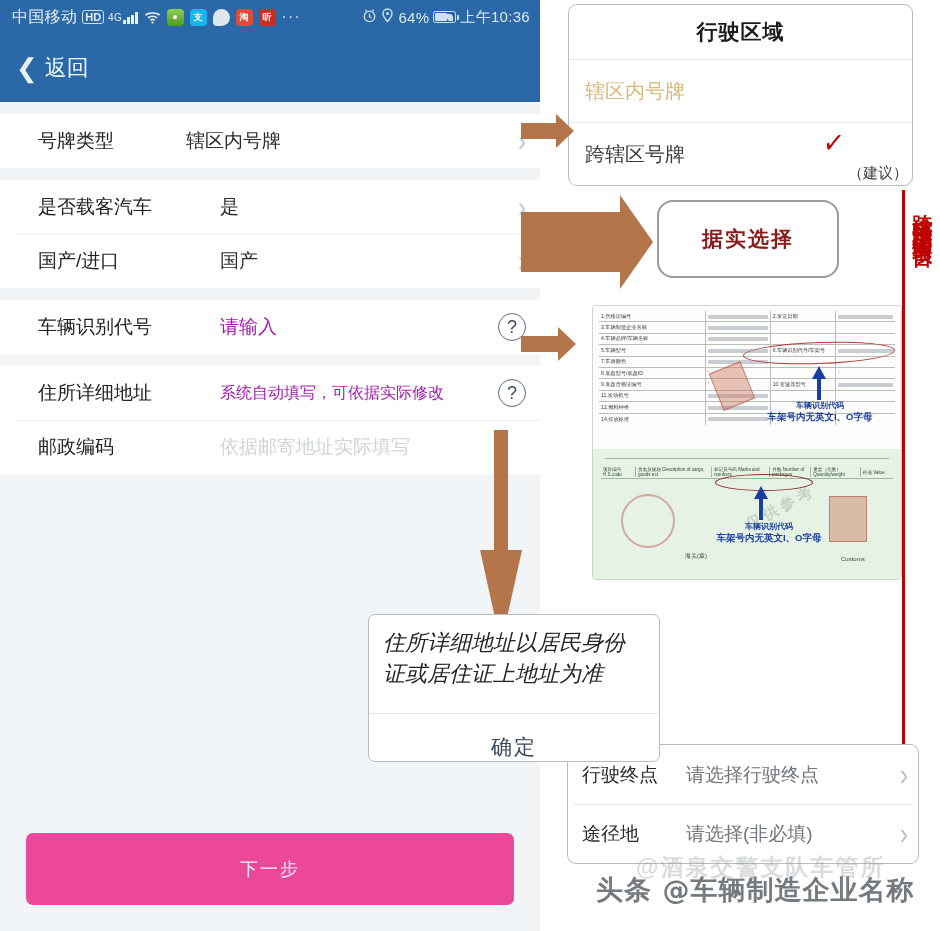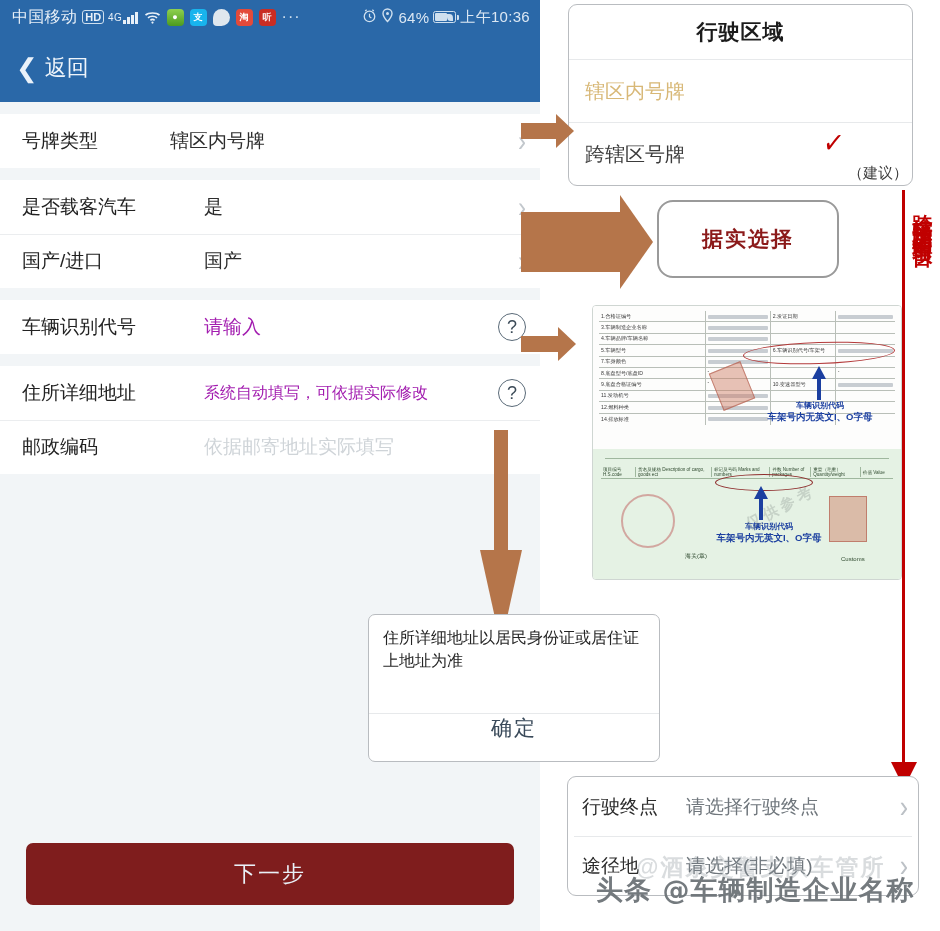--- a/index.html
+++ b/index.html
@@ -68,21 +68,21 @@
     position:absolute; left:0; right:0; text-align:center;
     font-size: 24px; font-weight:700; letter-spacing:1px; color:#ffffff;
     pointer-events:none;
   }
 
   .formarea { position:relative; }
   .card { background:#ffffff; }
   .gap  { height:12px; background:#f2f5f7; }
   .row {
     height:54px; display:flex; align-items:center; padding:0 14px 0 22px;
-    background:#fff; position:relative;
+    background:#fff; position:relative;margin-left:16px;
   }
   .row + .row::before {
     content:""; position:absolute; left:0; right:0; top:0; height:1px; background:#ebedef;
   }
   .row-label { font-size:19px; color:#222; min-width:118px; }
   .row-label.wide { min-width:152px; }
   .row-value { font-size:19px; color:#2d2d2d; margin-left:30px; }
   .row-value.ph { color:#a21caf; }
   .row-value.ph-light { color:#cfd4d8; }
   .row-value.small { font-size:16px; }
@@ -91,23 +91,23 @@
     transform: scaleY(1.25);
   }
   .qmark {
     margin-left:auto; width:28px; height:28px; border-radius:50%;
     border:1.6px solid #5a6a78; color:#3b4a57; font-size:18px;
     display:flex; align-items:center; justify-content:center; font-weight:400;
   }
 
   .nextbtn-wrap { position:absolute; left:0; right:0; bottom:26px; padding:0 26px; }
   .nextbtn {
-    height:62px; background:#7f1d1d; border-radius:7px; color:#e9f1f8;
+    height:72px; background:#ec4899; border-radius:7px; color:#e9f1f8;
     display:flex; align-items:center; justify-content:center;
-    font-size:22px; letter-spacing:2px;
+    font-size:18px; letter-spacing:2px;
   }
 
   
   .canvas { position:absolute; left:540px; top:0; width:400px; height:931px; background:#fff; }
 
   
   .ddpanel {
     position:absolute; left:28px; top:4px; width:345px; height:182px;
     background:#fff; border:1.6px solid #b9bcc0; border-radius:9px;
   }
@@ -133,21 +133,21 @@
   .callout {
     position:absolute; left:117px; top:200px; width:182px; height:78px;
     border:2.4px solid #9a9a9a; border-radius:16px; background:#fff;
     display:flex; align-items:center; justify-content:center;
     font-size:21px; color:#8b1a1a; letter-spacing:2px; font-weight:600;
     font-family:"Liberation Serif", serif;
   }
 
   
   .brpanel {
-    position:absolute; left:27px; top:776px; width:352px; height:120px;
+    position:absolute; left:27px; top:744px; width:352px; height:120px;
     background:#fff; border:1.6px solid #b9bcc0; border-radius:9px; overflow:hidden;
   }
   .br-row {
     height:59px; display:flex; align-items:center; padding:0 10px 0 14px;
     font-size:19px; color:#2b2b2b; position:relative;
   }
   .br-row + .br-row::before {
     content:""; position:absolute; left:6px; right:6px; top:0; height:1px; background:#e7e9eb;
   }
   .br-label { min-width:96px; }
@@ -247,25 +247,25 @@
     border-left:21px solid transparent; border-right:21px solid transparent;
     border-top:95px solid #b5754a;
   }
 
   
   .dialog {
     position:absolute; left:368px; top:614px; width:292px; height:148px;
     background:#fff; border:1.4px solid #b9bcc0; border-radius:7px;
   }
   .dlg-body {
-    padding:12px 14px 0 14px; font-size:16px; line-height:1.42; color:#252525;
+    padding:12px 14px 0 14px; font-size:22px; line-height:1.42; color:#252525;font-style:italic;
   }
   .dlg-foot {
     position:absolute; left:0; right:0; bottom:0; height:48px;
-    border-top:1px solid #e7e9eb; display:flex; align-items:flex-start; justify-content:center;
+    border-top:1px solid #e7e9eb; display:flex; align-items:flex-end; justify-content:center;
   }
   .dlg-ok { font-size:21px; color:#3a4a5a; letter-spacing:2px; }
 
   
   .wm-bottom {
     position:absolute; left:596px; top:872px; width:344px;
     font-size:27px; font-weight:700; color:#6d7378;
     letter-spacing:1px; white-space:nowrap; opacity:.95;
     font-family:"DejaVu Sans", sans-serif;
   }

